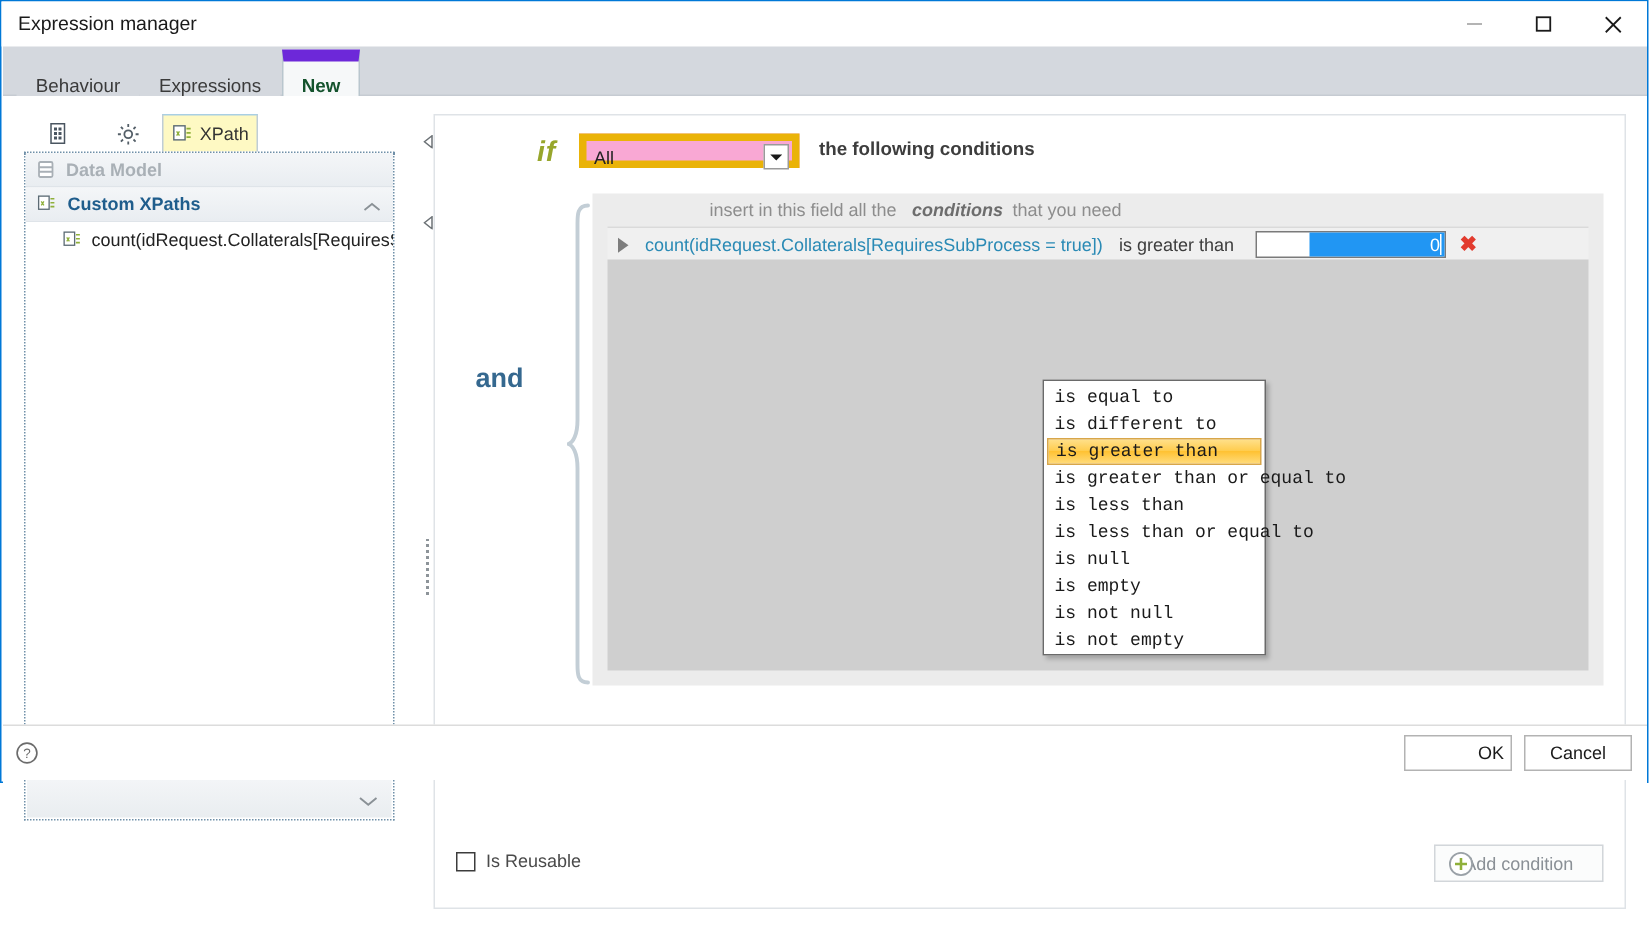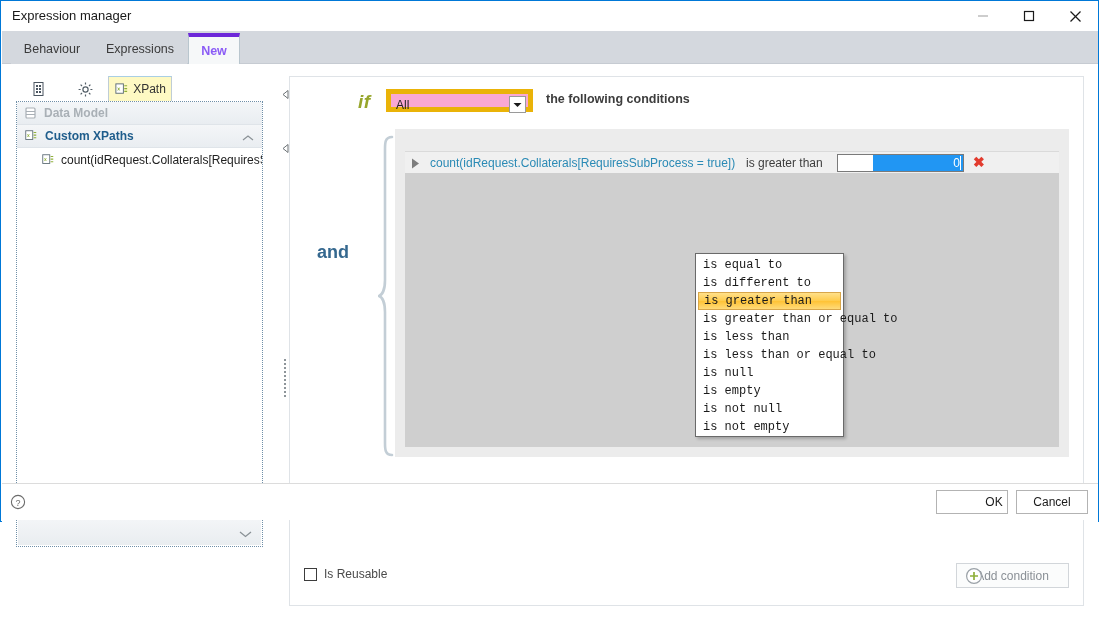--- a/index.html
+++ b/index.html
@@ -39,30 +39,30 @@
   
   .tabstrip{
     position:absolute;left:1px;top:30px;width:1096px;height:33px;
     background:#d4d8de;
   }
   .tabstrip-underline{
     position:absolute;left:0;bottom:0;width:100%;height:1px;background:#c6cbd2;
   }
   .tab{
     position:absolute;top:2px;height:31px;
-    display:flex;align-items:center;justify-content:center;
+    display:flex;align-items:flex-end;justify-content:center;
     font-size:12.5px;color:#333;
     box-sizing:border-box;
     cursor:default;
   }
   .tab.inactive{background:#d4d8de;color:#3a3a3a;}
   .tab.active{
-    background:#f6f8f9;color:#8b5cf6;font-weight:bold;
+    background:#f6f8f9;color:#14532d;font-weight:bold;
     border:1px solid #b9c6ce;border-bottom:none;
-    border-top:4px solid #6d28d9;
+    border-top:8px solid #6d28d9;
   }
 
   
   .body-area{
     position:absolute;left:1px;top:63px;width:1096px;height:522px;
     background:#ffffff;
   }
 
   
   .sidebar{
@@ -467,20 +467,25 @@
         <div class="and-label">and</div>
 
         <div class="brace">
           <svg width="16" height="322" viewBox="0 0 16 322" preserveAspectRatio="none">
             <path d="M14 2 C7 2 7 8 7 14 L7 145 C7 155 4 160 1 161 C4 162 7 167 7 177 L7 308 C7 314 7 320 14 320" fill="none" stroke="#c3ced6" stroke-width="2.6" stroke-linecap="round"></path>
           </svg>
         </div>
 
         <div class="cond-panel">
 
+          <div class="cond-hint">
+            <span class="t1">insert in this field all the</span>
+            <span class="t2">conditions</span>
+            <span class="t3">that you need</span>
+          </div>
 
           <div class="cond-row">
             <span class="expander">
               <svg width="9" height="11" viewBox="0 0 9 11">
                 <path d="M1 0.5L8 5.5L1 10.5z" fill="#7d7d7d"></path>
               </svg>
             </span>
             <span class="xpath-expr">count(idRequest.Collaterals[RequiresSubProcess = true])</span>
             <span class="operator">is greater than</span>
 

